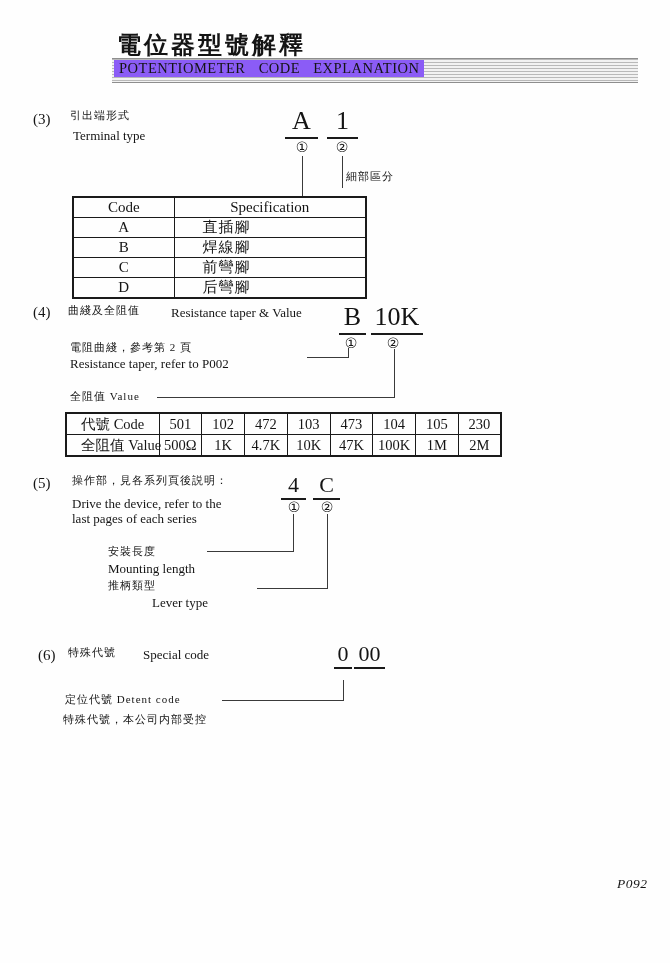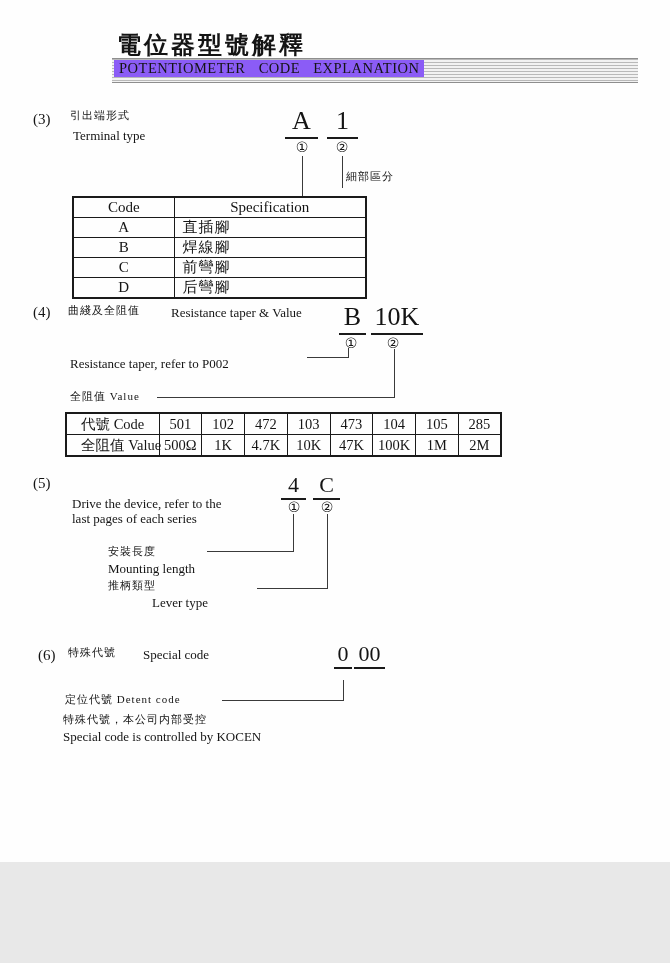--- a/index.html
+++ b/index.html
@@ -1,17 +1,17 @@
 <!DOCTYPE html>
 <html><head>
 <meta charset="utf-8">
 <style>
   html,body{margin:0;padding:0;background:#e8e8e8;}
   .page{
-    position:relative;width:670px;height:862px;margin:0 auto;
+    position:relative;width:670px;height:963px;margin:0 auto;
     background:#fefefe;overflow:hidden;
     font-family:"Liberation Serif","DejaVu Serif",serif;color:#141414;
     border-right:1px solid #cfcfcf;
   }
   .abs{position:absolute;white-space:nowrap;}
   .cn{font-size:11px;letter-spacing:1px;}
   .en{font-size:13px;}
   .num{font-size:15px;}
   
   .title-cn{font-size:24px;font-weight:bold;letter-spacing:3px;}
@@ -25,21 +25,21 @@
   .code-lg{font-size:26px;height:32px;line-height:32px;}
   .code-md{font-size:22px;height:27px;line-height:27px;}
   .mark{font-size:14px;text-align:center;width:20px;font-family:"DejaVu Sans",sans-serif;}
   .line{background:#3a3a3a;}
   
   table{border-collapse:collapse;table-layout:fixed;}
   .doc-table{border:2px solid #1a1a1a;}
   .doc-table td,.doc-table th{border:1px solid #1a1a1a;font-weight:normal;padding:0;}
   .t-spec{width:293px;font-size:15px;}
   .t-spec td,.t-spec th{height:19px;text-align:center;}
-  .t-spec td.spec-val{text-align:left;padding-left:8px;font-size:15px;letter-spacing:1px;}
+  .t-spec td.spec-val{text-align:left;padding-left:28px;font-size:15px;letter-spacing:1px;}
   .t-val{width:437px;font-size:14.5px;}
   .t-val td{height:20px;text-align:center;}
   .t-val td.lbl{text-align:left;padding-left:14px;}
   .footer-pn{font-size:13.5px;font-style:italic;letter-spacing:.5px;}
 </style>
 </head>
 <body>
 
 <div class="page">
 
@@ -91,20 +91,21 @@
 
   <div class="abs num" style="left:33px;top:304px;">(4)</div>
   <div class="abs cn" style="left:68px;top:303px;">曲綫及全阻值</div>
   <div class="abs en" style="left:171px;top:305px;">Resistance taper &amp; Value</div>
 
   <div class="abs code code-lg" style="left:339px;top:301px;width:27px;">B</div>
   <div class="abs code code-lg" style="left:371px;top:301px;width:52px;">10K</div>
   <div class="abs mark" style="left:341px;top:335px;">①</div>
   <div class="abs mark" style="left:383px;top:335px;">②</div>
 
+  <div class="abs cn" style="left:70px;top:340px;">電阻曲綫，參考第 2 頁</div>
   <div class="abs en" style="left:70px;top:356px;">Resistance taper, refer to P002</div>
   <div class="abs line" style="left:307px;top:357px;width:42px;height:1px;"></div>
   <div class="abs line" style="left:348px;top:348px;width:1px;height:10px;"></div>
 
   <div class="abs cn" style="left:70px;top:389px;">全阻值 Value</div>
   <div class="abs line" style="left:157px;top:397px;width:238px;height:1px;"></div>
   <div class="abs line" style="left:394px;top:349px;width:1px;height:49px;"></div>
 
   <table class="abs doc-table t-val" style="left:65px;top:412px;">
     <colgroup>
@@ -121,37 +122,38 @@
     <tbody>
         <tr>
       <td class="lbl">代號 Code</td>
       <td>501</td>
       <td>102</td>
       <td>472</td>
       <td>103</td>
       <td>473</td>
       <td>104</td>
       <td>105</td>
-      <td>285</td>
+      <td>230</td>
     </tr>
     <tr>
       <td class="lbl">全阻值 Value</td>
       <td>500Ω</td>
       <td>1K</td>
       <td>4.7K</td>
       <td>10K</td>
       <td>47K</td>
       <td>100K</td>
       <td>1M</td>
       <td>2M</td>
     </tr>
   </tbody>
     </table>
 
   <div class="abs num" style="left:33px;top:475px;">(5)</div>
+  <div class="abs cn" style="left:72px;top:473px;">操作部，見各系列頁後説明：</div>
   <div class="abs en" style="left:72px;top:496px;">Drive the device, refer to the</div>
   <div class="abs en" style="left:72px;top:511px;">last pages of each series</div>
 
   <div class="abs code code-md" style="left:281px;top:471px;width:25px;">4</div>
   <div class="abs code code-md" style="left:313px;top:471px;width:27px;">C</div>
   <div class="abs mark" style="left:284px;top:499px;">①</div>
   <div class="abs mark" style="left:317px;top:499px;">②</div>
 
   <div class="abs cn" style="left:108px;top:544px;">安裝長度</div>
   <div class="abs line" style="left:293px;top:514px;width:1px;height:38px;"></div>
@@ -168,17 +170,16 @@
   <div class="abs en" style="left:143px;top:647px;">Special code</div>
 
   <div class="abs code code-md" style="left:334px;top:640px;width:18px;">0</div>
   <div class="abs code code-md" style="left:354px;top:640px;width:31px;">00</div>
 
   <div class="abs line" style="left:343px;top:680px;width:1px;height:21px;"></div>
   <div class="abs line" style="left:222px;top:700px;width:122px;height:1px;"></div>
 
   <div class="abs cn" style="left:65px;top:692px;">定位代號 Detent code</div>
   <div class="abs cn" style="left:63px;top:712px;">特殊代號，本公司内部受控</div>
-  <div class="abs en" style="left:63px;top:729px;">Special code is controlled by KOCEN</div>
 
   <div class="abs footer-pn" style="left:617px;top:876px;">P092</div>
 
 </div>
 
 </body></html>

